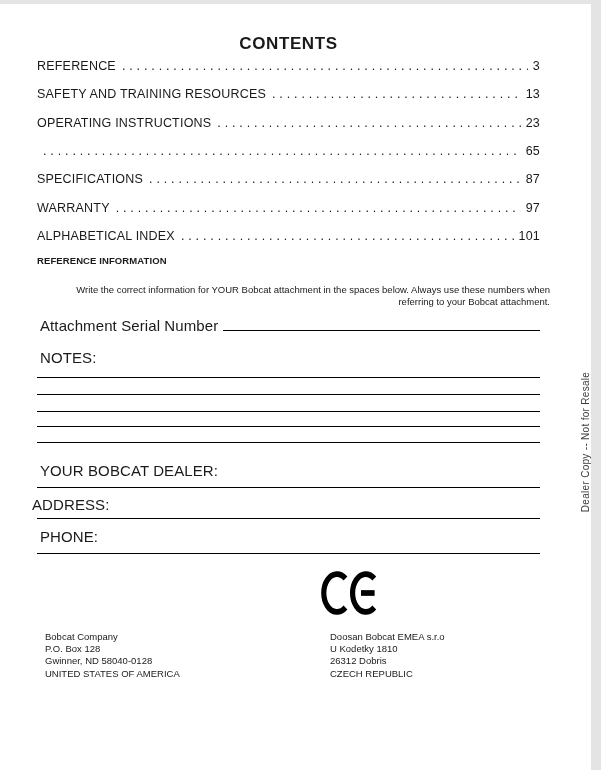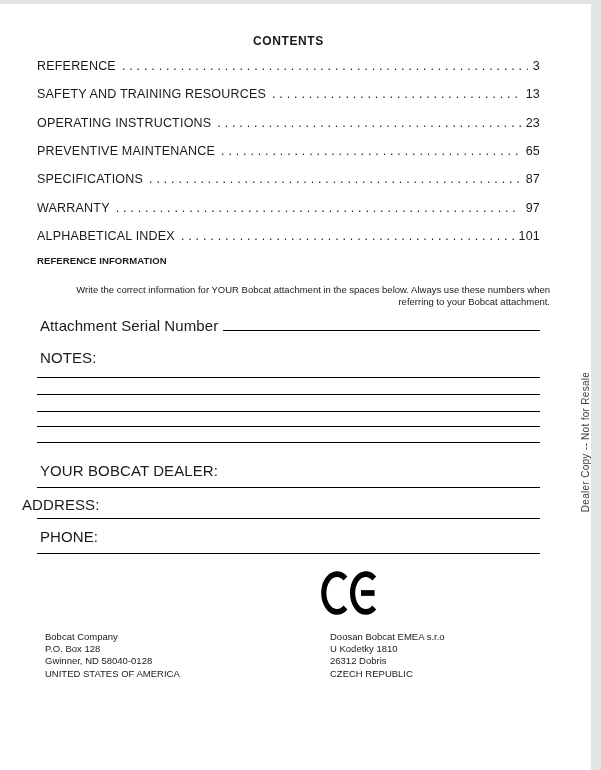--- a/index.html
+++ b/index.html
@@ -26,21 +26,21 @@
     position: absolute;
     left: 591px; top: 0;
     width: 10px; height: 770px;
     background: #e4e4e4;
   }
   .contents-title {
     position: absolute;
     left: 37px; top: 34px;
     width: 503px;
     text-align: center;
-    font-size: 12px;
+    font-size: 17px;
     font-weight: bold;
     letter-spacing: 0.6px;
   }
   .toc {
     position: absolute;
     left: 37px; top: 52px;
     width: 503px;
   }
   .toc-row {
     display: flex;
@@ -132,21 +132,20 @@
       <span class="toc-label">SAFETY AND TRAINING RESOURCES</span>
       <span class="toc-dots">. . . . . . . . . . . . . . . . . . . . . . . . . . . . . . . . . . . . . . . . . . . . . . . . . . . . . . . . . . . . . . . . . . . . . . . . . . . . . . . . . . . . . . . . . . . . . . . . . . . . . . . . . . . . . . . . . . . . . . . . </span>
       <span class="toc-page">13</span>
     </div>
     <div class="toc-row">
       <span class="toc-label">OPERATING INSTRUCTIONS</span>
       <span class="toc-dots">. . . . . . . . . . . . . . . . . . . . . . . . . . . . . . . . . . . . . . . . . . . . . . . . . . . . . . . . . . . . . . . . . . . . . . . . . . . . . . . . . . . . . . . . . . . . . . . . . . . . . . . . . . . . . . . . . . . . . . . . </span>
       <span class="toc-page">23</span>
     </div>
     <div class="toc-row">
-      <span class="toc-label">PREVENTIVE MAINTENANCE</span>
       <span class="toc-dots">. . . . . . . . . . . . . . . . . . . . . . . . . . . . . . . . . . . . . . . . . . . . . . . . . . . . . . . . . . . . . . . . . . . . . . . . . . . . . . . . . . . . . . . . . . . . . . . . . . . . . . . . . . . . . . . . . . . . . . . . </span>
       <span class="toc-page">65</span>
     </div>
     <div class="toc-row">
       <span class="toc-label">SPECIFICATIONS</span>
       <span class="toc-dots">. . . . . . . . . . . . . . . . . . . . . . . . . . . . . . . . . . . . . . . . . . . . . . . . . . . . . . . . . . . . . . . . . . . . . . . . . . . . . . . . . . . . . . . . . . . . . . . . . . . . . . . . . . . . . . . . . . . . . . . . </span>
       <span class="toc-page">87</span>
     </div>
     <div class="toc-row">
       <span class="toc-label">WARRANTY</span>
@@ -169,21 +168,21 @@
   <div class="field-label" style="left:40px; top:349px;">NOTES:</div>
   <div class="rule" style="left:37px; top:377px; width:503px;"></div>
   <div class="rule" style="left:37px; top:394px; width:503px;"></div>
   <div class="rule" style="left:37px; top:411px; width:503px;"></div>
   <div class="rule" style="left:37px; top:426px; width:503px;"></div>
   <div class="rule" style="left:37px; top:442px; width:503px;"></div>
 
   <div class="field-label" style="left:40px; top:462px;">YOUR BOBCAT DEALER:</div>
   <div class="rule" style="left:37px; top:487px; width:503px;"></div>
 
-  <div class="field-label" style="left:22px; top:496px;">ADDRESS:</div>
+  <div class="field-label" style="left:32px; top:496px;">ADDRESS:</div>
   <div class="rule" style="left:37px; top:518px; width:503px;"></div>
 
   <div class="field-label" style="left:40px; top:528px;">PHONE:</div>
   <div class="rule" style="left:37px; top:553px; width:503px;"></div>
 
   <svg class="ce-mark" viewBox="0 0 150 100" preserveAspectRatio="none" aria-hidden="true">
     <path d="M 61.2 17.1 A 33 43 0 1 0 61.2 82.9" fill="none" stroke="#000000" stroke-width="13"></path>
     <path d="M 133.2 17.1 A 33 43 0 1 0 133.2 82.9" fill="none" stroke="#000000" stroke-width="13"></path>
     <path d="M 100 50 L 134 50" fill="none" stroke="#000000" stroke-width="13"></path>
   </svg>

